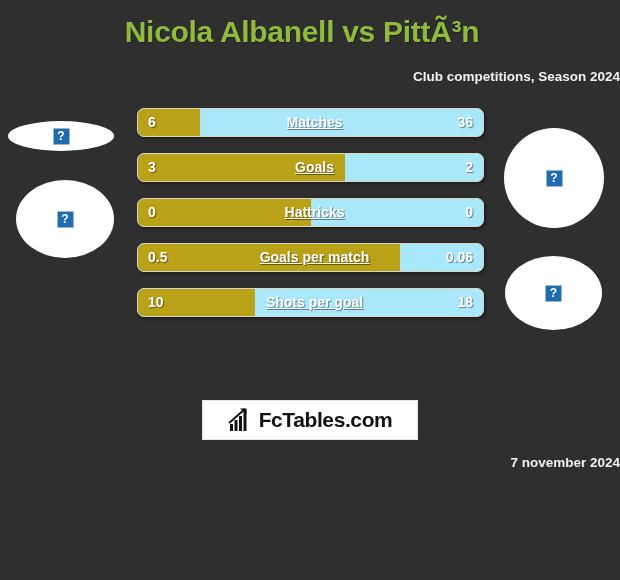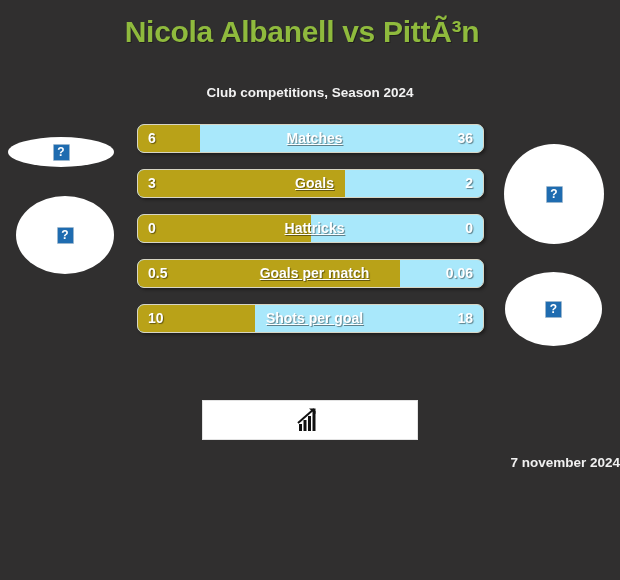--- a/index.html
+++ b/index.html
@@ -21,25 +21,25 @@
     color: #8fba3d;
     font-size: 30px;
     font-weight: bold;
     letter-spacing: -0.3px;
     margin: 0;
     padding: 14px 16px 0 0;
     line-height: 36px;
     text-shadow: 1px 1px 0 rgba(0,0,0,0.35);
   }
   .subtitle {
-    text-align: center;
+    text-align: right;
     color: #f2f2f2;
     font-size: 13.5px;
     font-weight: bold;
-    margin: 16px;
+    margin: 0;
     padding: 18px 0 0 0;
     line-height: 18px;
   }
 
   
   .content {
     position: relative;
     width: 620px;
     height: 300px;
     margin-top: 22px;
@@ -213,16 +213,17 @@
 <div class="logo-wrap">
   <div class="logo-inner">
     <svg class="logo-mark" width="26" height="24" viewBox="0 0 26 24">
       <path d="M2 23 L2 16 L5 16 L5 23 Z" fill="#111"></path>
       <path d="M6.5 23 L6.5 12 L9.5 12 L9.5 23 Z" fill="#111"></path>
       <path d="M11 23 L11 8 L14 8 L14 23 Z" fill="#111"></path>
       <path d="M15.5 23 L15.5 3 L18.5 3 L18.5 23 Z" fill="#111"></path>
       <path d="M1 15 L17 1" stroke="#111" stroke-width="2" fill="none"></path>
       <path d="M12 0.5 L18.5 0.5 L18.5 6 Z" fill="#111"></path>
     </svg>
+    <span class="logo-text">FcTables.com</span>
   </div>
 </div>
 
 <div class="date">7 november 2024</div>
 
 </body></html>

